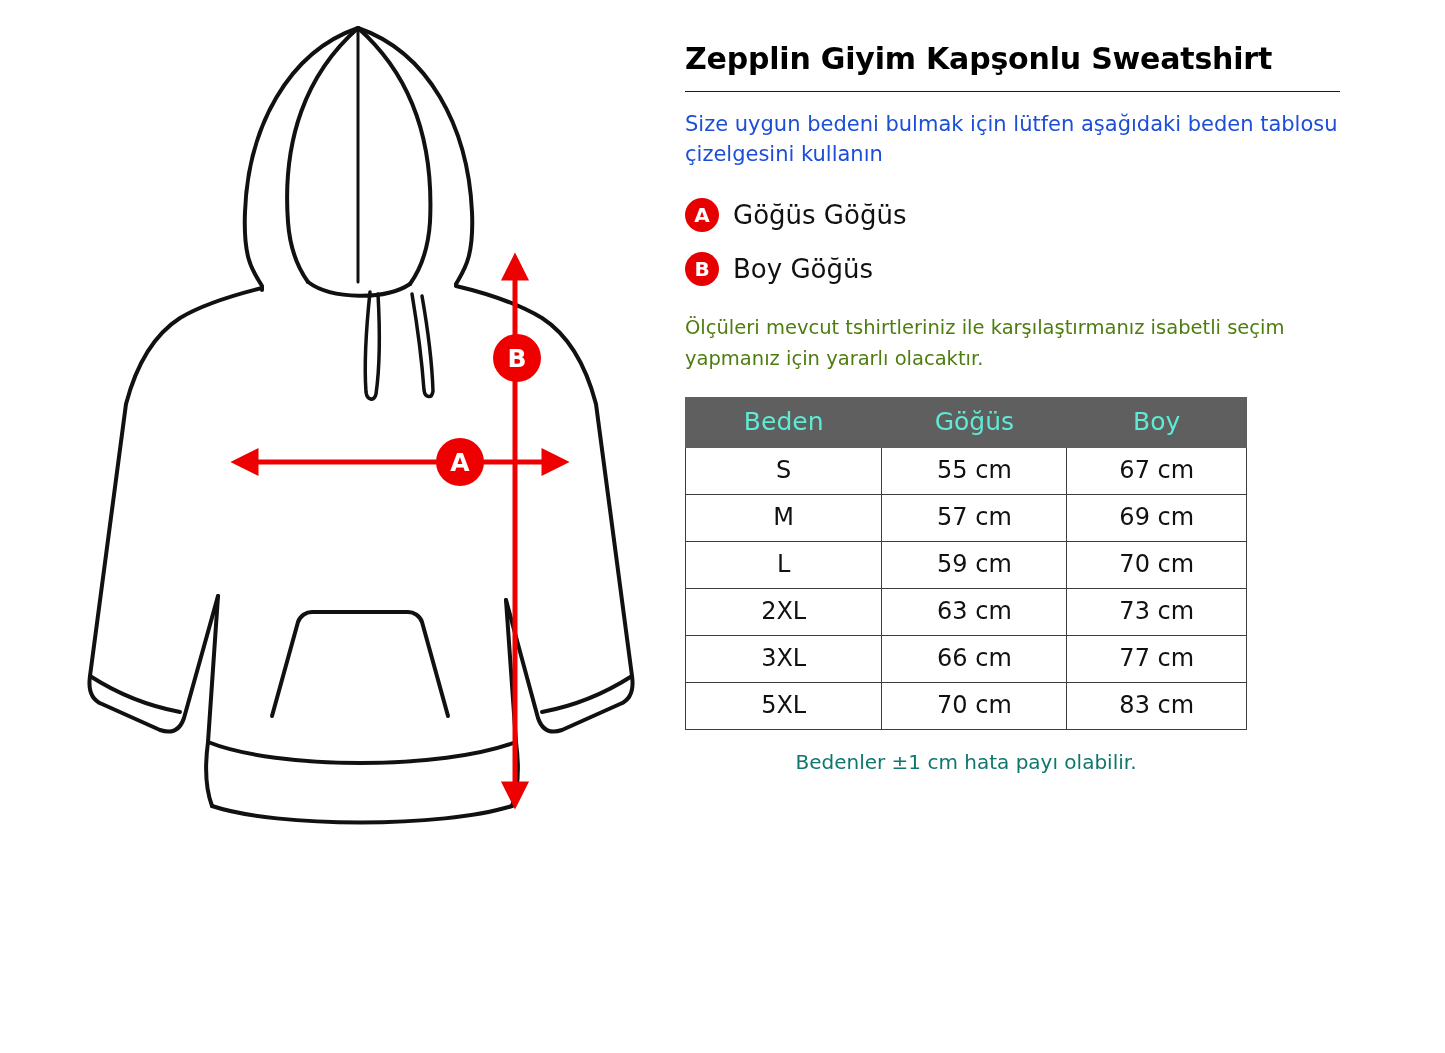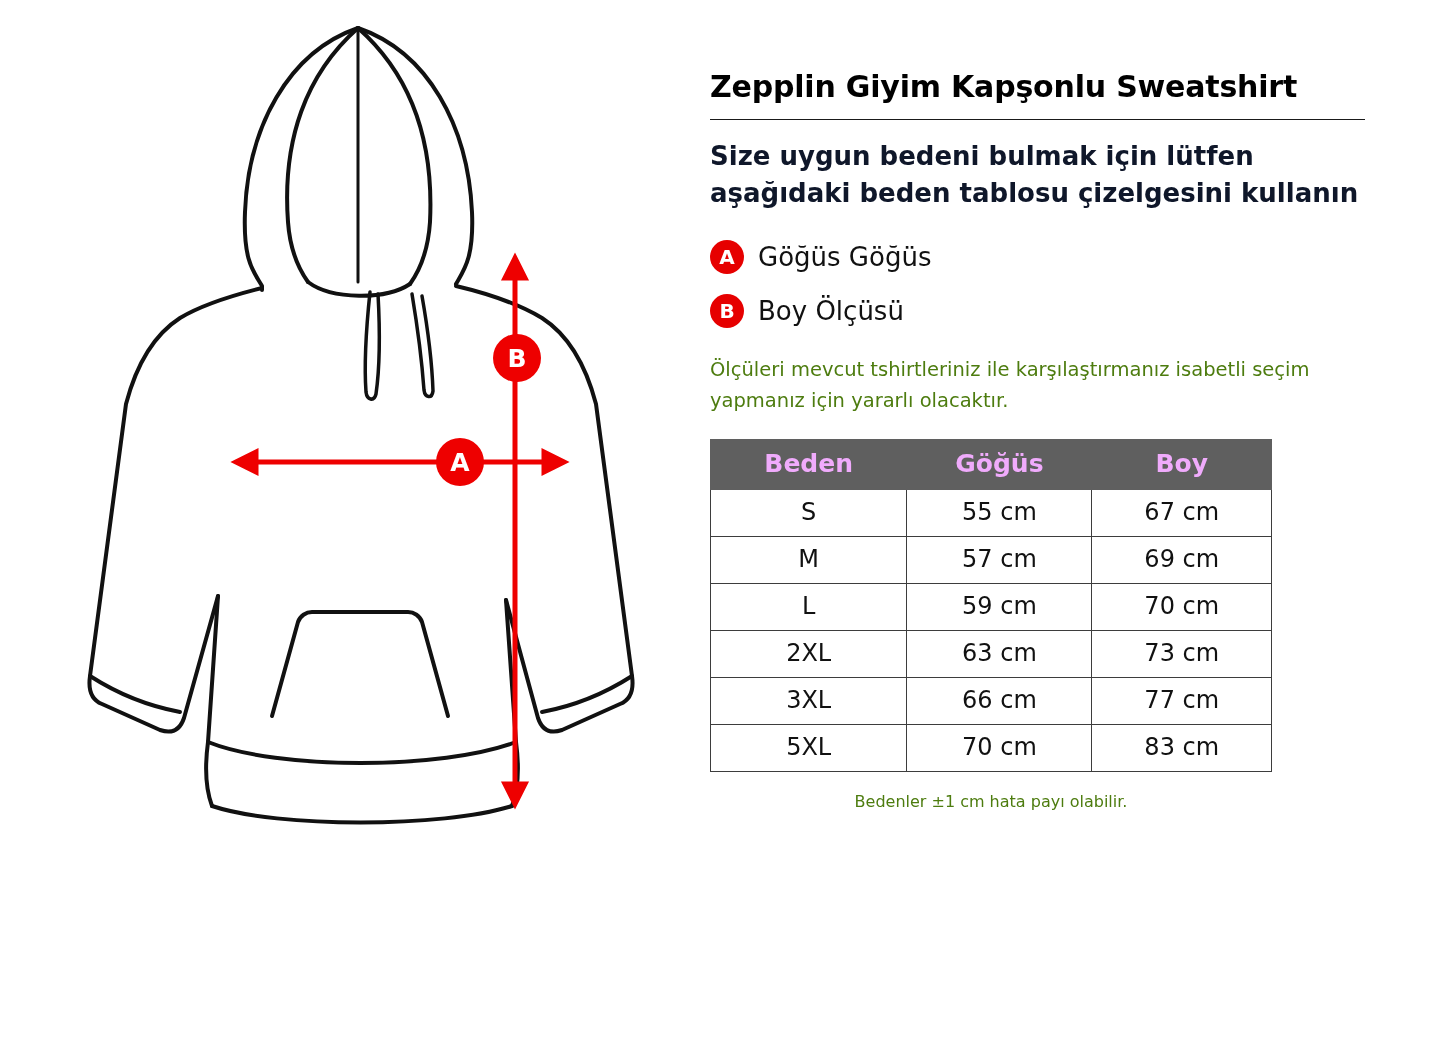--- a/index.html
+++ b/index.html
@@ -31,43 +31,42 @@
   }
   .illustration svg {
     display: block;
     width: 100%;
     height: 100%;
   }
 
   
   .panel {
     position: absolute;
-    left: 710px;
+    left: 685px;
     top: 42px;
     width: 680px;
-    margin-top: 28px;
   }
   .title {
     font-size: 30px;
     font-weight: 700;
     letter-spacing: -0.2px;
     line-height: 1.1;
     padding-bottom: 16px;
     white-space: nowrap;
   }
   .rule {
     border-top: 1.5px solid #1a1a1a;
     width: 655px;
     margin-bottom: 18px;
   }
   .subtitle {
-    font-size: 26px;
+    font-size: 21px;
     line-height: 1.42;
-    font-weight: 700;
-    color: #0f172a;
+    font-weight: 400;
+    color: #1d4ed8;
     width: 660px;
   }
 
   .legend {
     margin-top: 28px;
   }
   .legend-row {
     display: flex;
     align-items: center;
     margin-bottom: 20px;
@@ -101,43 +100,43 @@
 
   
   .size-table {
     margin-top: 22px;
     border-collapse: collapse;
     width: 562px;
     table-layout: fixed;
   }
   .size-table th {
     background: #5f5f5f;
-    color: #f0abfc;
+    color: #5eead4;
     font-size: 25px;
-    font-weight: 700;
+    font-weight: 400;
     padding: 9px 0 11px 0;
     text-align: center;
     border: 1px solid #5f5f5f;
   }
   .size-table td {
     font-size: 24px;
     text-align: center;
     padding: 8px 0 10px 0;
     border: 1px solid #3d3d3d;
     color: #111;
     background: #fff;
   }
   .size-table col.c1 { width: 35%; }
   .size-table col.c2 { width: 33%; }
   .size-table col.c3 { width: 32%; }
 
   .footnote {
     margin-top: 20px;
-    font-size: 16px;
-    color: #4d7c0f;
+    font-size: 20px;
+    color: #0f766e;
     text-align: center;
     width: 562px;
   }
 </style>
 </head>
 <body>
 
 <div class="page">
 
   <div class="illustration">
@@ -214,21 +213,21 @@
 
     <div class="subtitle">Size uygun bedeni bulmak için lütfen aşağıdaki  beden tablosu çizelgesini kullanın</div>
 
     <div class="legend">
       <div class="legend-row">
         <div class="badge">A</div>
         <div class="legend-label">Göğüs Göğüs</div>
       </div>
       <div class="legend-row">
         <div class="badge">B</div>
-        <div class="legend-label">Boy Ölçüsü</div>
+        <div class="legend-label">Boy Göğüs</div>
       </div>
     </div>
 
     <div class="note">Ölçüleri mevcut tshirtleriniz ile karşılaştırmanız isabetli seçim yapmanız için yararlı olacaktır.</div>
 
     <table class="size-table">
       <colgroup>
           <col class="c1">
           <col class="c2">
           <col class="c3">

